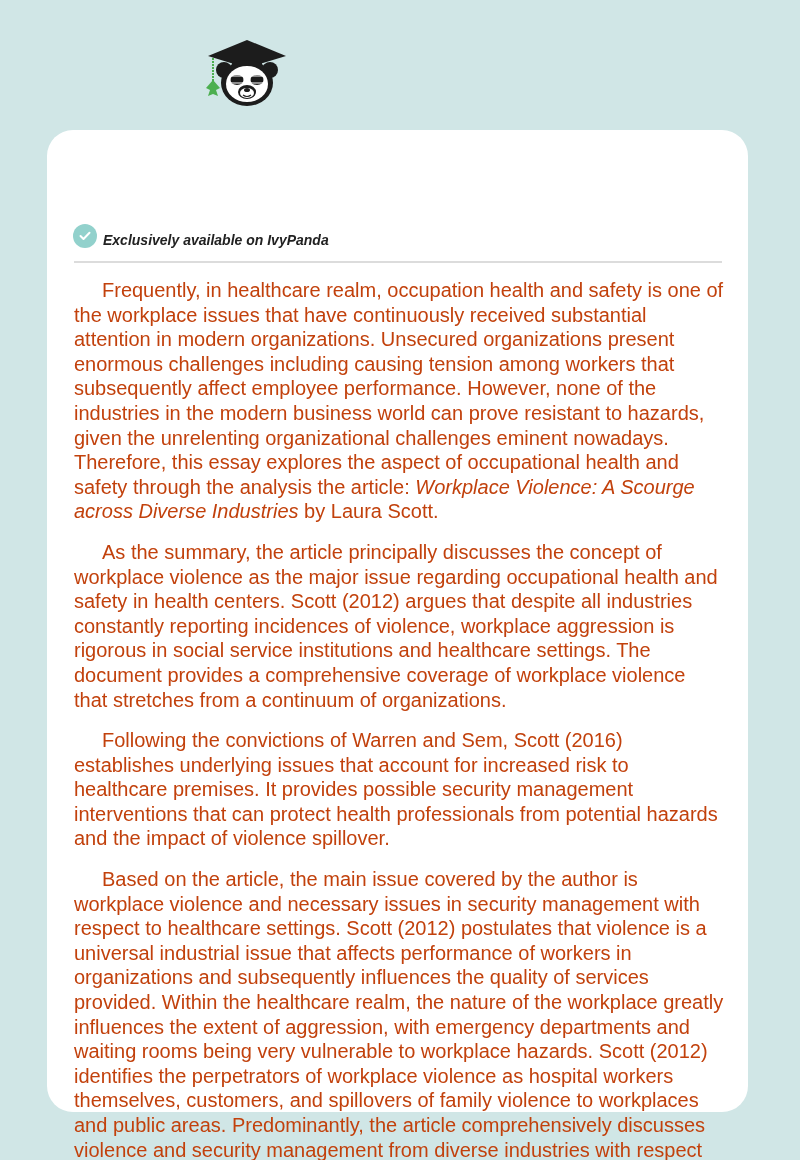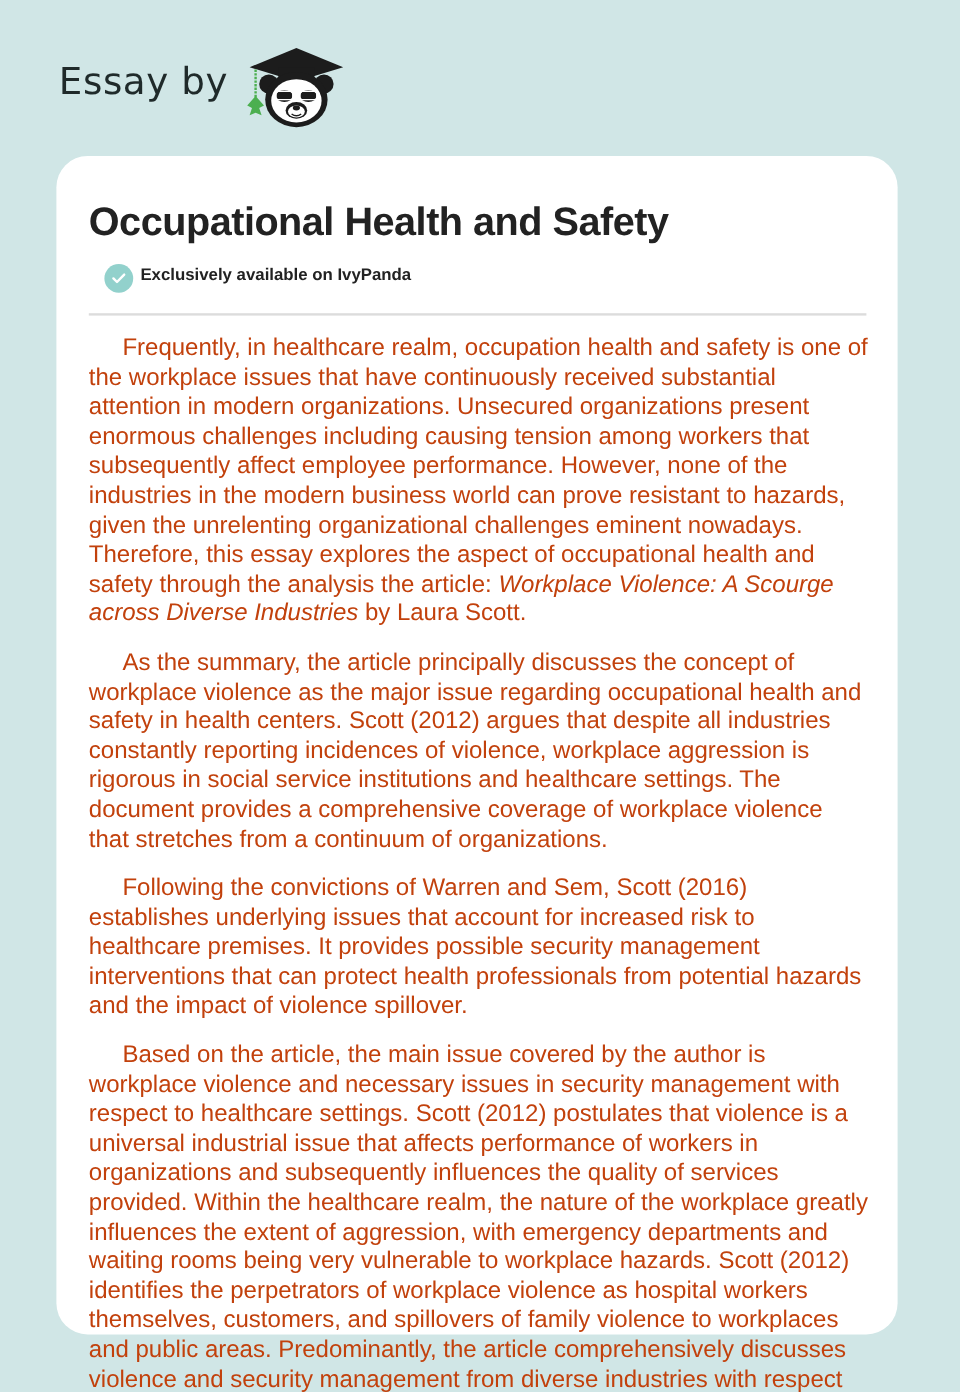--- a/index.html
+++ b/index.html
@@ -29,22 +29,22 @@
   .card {
     position: absolute; left: 47px; top: 130px; width: 701px; height: 982px;
     background: #ffffff; border-radius: 26px;
   }
   .title {
     position: absolute; left: 27px; top: 36px; margin: 0;
     font-size: 33px; font-weight: bold; color: #222;
     letter-spacing: -0.4px;
   }
   .badge {
-    position: absolute; left: 40px; top: 90px; height: 28px;
-    display: flex; align-items: flex-start;
+    position: absolute; left: 26px; top: 90px; height: 28px;
+    display: flex; align-items: flex-end; font-style: italic;
   }
   .check {
     width: 24px; height: 24px; border-radius: 50%;
     background: #92d1cc; display: flex; align-items: center; justify-content: center;
   }
   .badge-text {
     margin-left: 6px; font-size: 14px; font-weight: bold; color: #222;
   }
   .divider {
     position: absolute; left: 27px; top: 131px; width: 648px; height: 2px; background: #dcdcdc;
@@ -52,21 +52,20 @@
   .content {
     position: absolute; left: 27px; top: 148px; width: 650px;
     font-size: 20px; line-height: 24.6px; color: #c2410c;
   }
   .content p { margin: 0 0 16px 0; text-indent: 28px; }
 </style>
 </head>
 <body>
 
 <div class="header">
-  <div class="essay-by">Essay by</div>
   <div class="logo-icon">
     <svg width="90" height="72" viewBox="0 0 90 72">
 
       <polygon points="6,20 45,4 84,20 45,32" fill="#1c1c1c"></polygon>
       <rect x="30" y="20" width="30" height="10" fill="#1c1c1c"></rect>
 
       <line x1="11" y1="22" x2="11" y2="48" stroke="#4caf50" stroke-width="2" stroke-dasharray="2,1"></line>
       <path d="M4,52 L11,44 L18,52 L14,54 L16,60 L11,58 L6,60 L8,54 Z" fill="#4caf50"></path>
 
       <circle cx="22" cy="34" r="8" fill="#1c1c1c"></circle>
@@ -82,21 +81,20 @@
 
       <ellipse cx="45" cy="56" rx="9" ry="7" fill="#1c1c1c"></ellipse>
       <ellipse cx="45" cy="57" rx="7" ry="5" fill="#ffffff"></ellipse>
       <ellipse cx="45" cy="54" rx="3" ry="2" fill="#1c1c1c"></ellipse>
       <path d="M41,59 Q45,62 49,59" stroke="#1c1c1c" stroke-width="1.2" fill="none"></path>
     </svg>
   </div>
 </div>
 
 <div class="card">
-  <h1 class="title">Occupational Health and Safety</h1>
 
   <div class="badge">
     <span class="check">
       <svg width="12" height="10" viewBox="0 0 12 10">
           <path d="M1.5,5 L4.5,8 L10.5,1.8" stroke="#ffffff" stroke-width="2" fill="none" stroke-linecap="round" stroke-linejoin="round"></path>
         </svg>
     </span>
     <span class="badge-text">Exclusively available on IvyPanda</span>
   </div>
 

